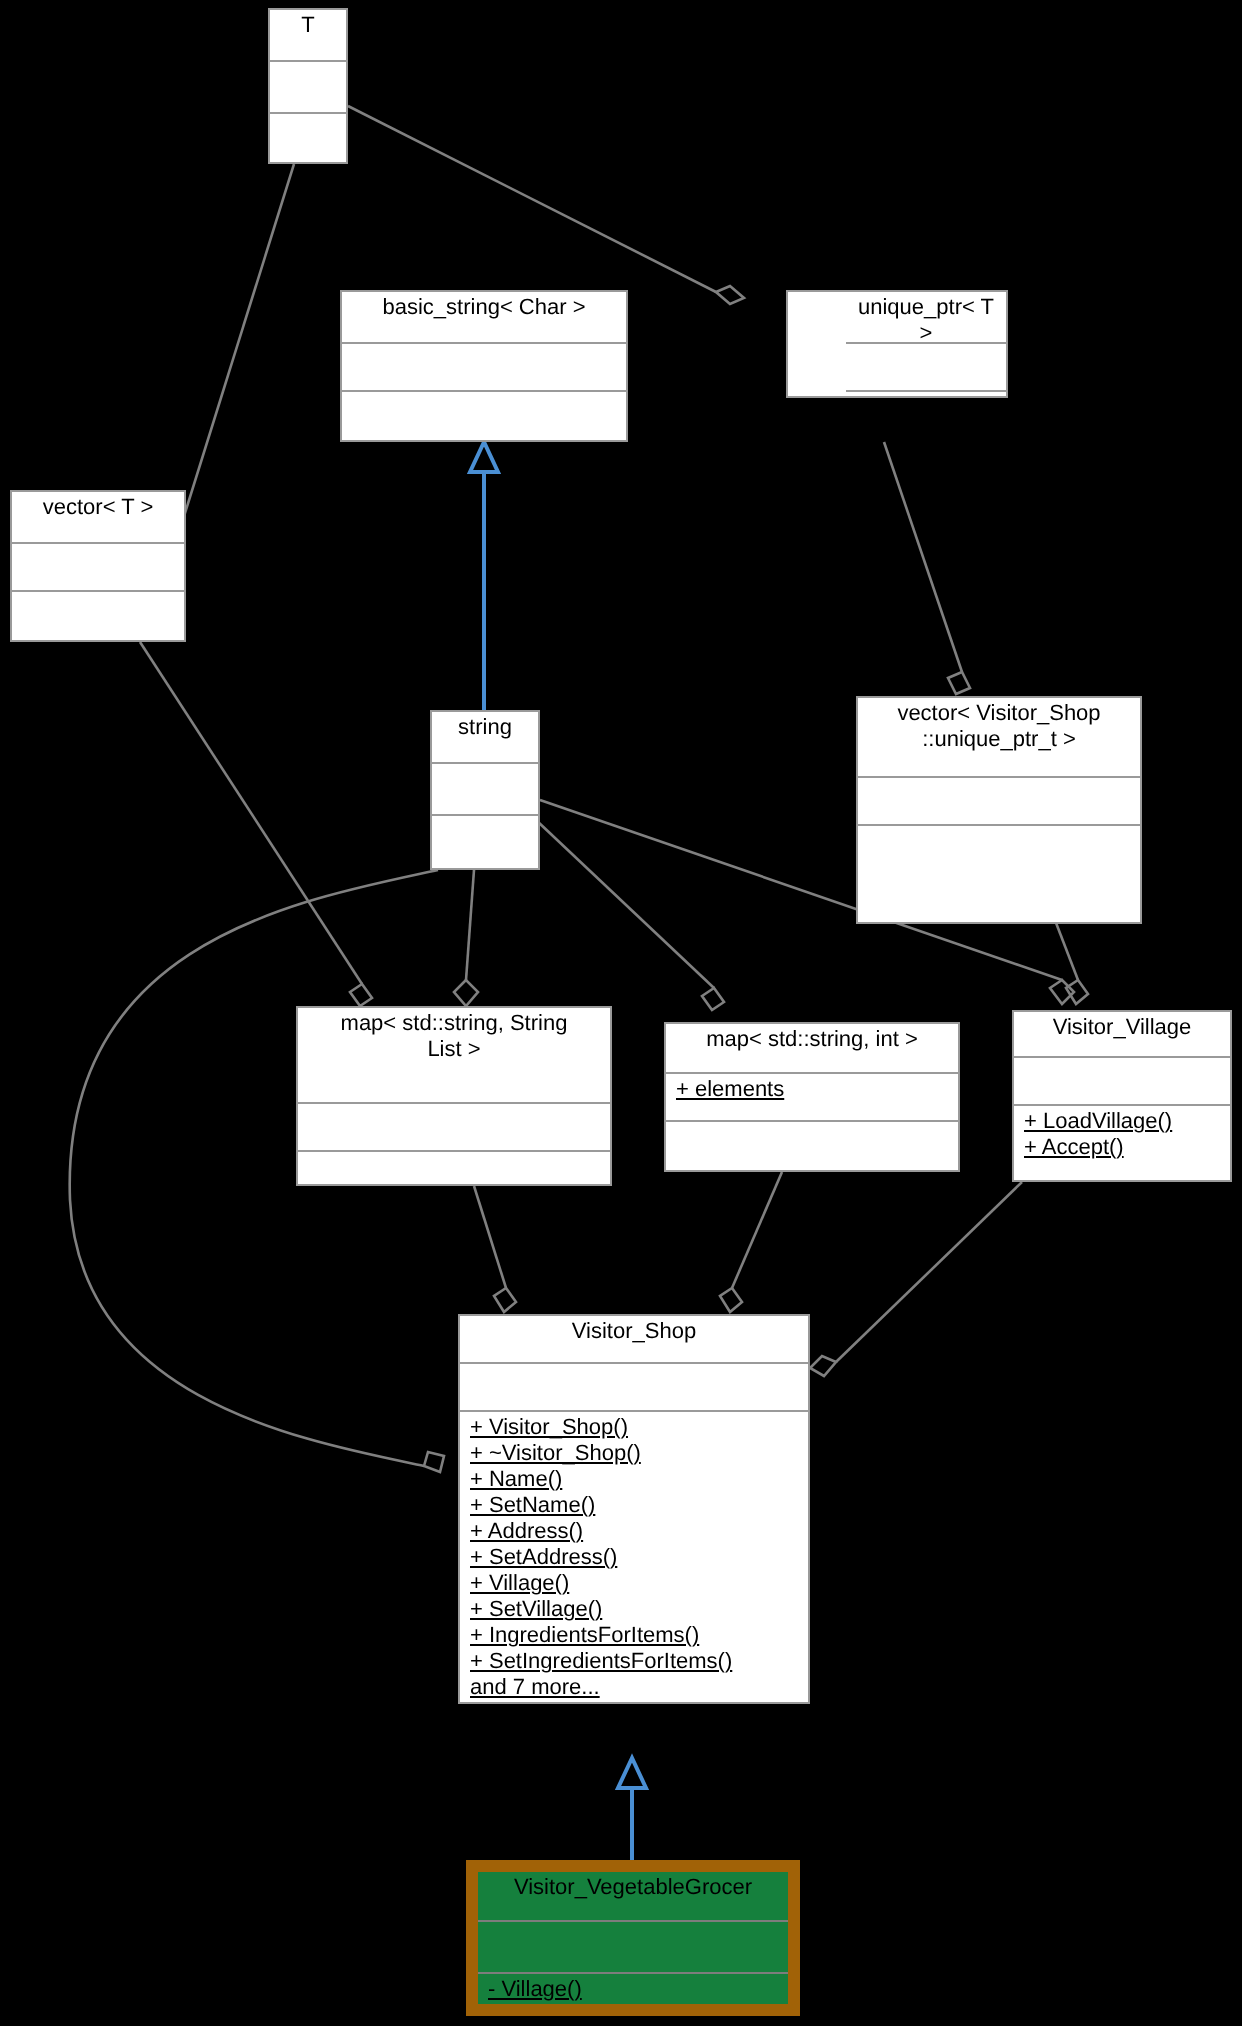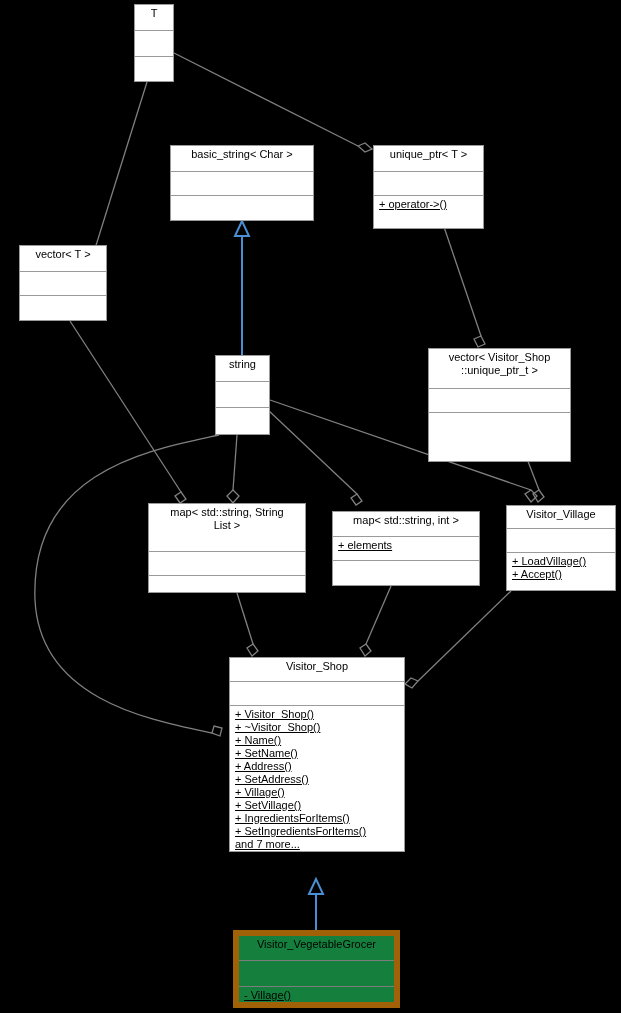--- a/index.html
+++ b/index.html
@@ -150,27 +150,27 @@
     <div class="compartment attrs empty-row" style="height:26px;"></div>
     <div class="compartment ops empty-row" style="height:24px;"></div>
   </div>
 
   <div class="uml-class" style="left:170px; top:145px; width:144px; height:76px;">
     <div class="compartment title" style="height:26px;">basic_string&lt; Char &gt;</div>
     <div class="compartment attrs empty-row" style="height:24px;"></div>
     <div class="compartment ops empty-row" style="height:24px;"></div>
   </div>
 
-  <div class="uml-class" style="left:373px; top:145px; width:111px; height:84px;">
+  <div class="uml-class" style="left:393px; top:145px; width:111px; height:54px;padding-left:29px;">
     <div class="compartment title" style="height:26px;">unique_ptr&lt; T &gt;</div>
     <div class="compartment attrs empty-row" style="height:24px;"></div>
     <div class="compartment ops" style="height:24px;">+ operator-&gt;()</div>
   </div>
 
-  <div class="uml-class" style="left:5px; top:245px; width:88px; height:76px;margin-left:14px;">
+  <div class="uml-class" style="left:5px; top:245px; width:88px; height:76px;">
     <div class="compartment title" style="height:26px;">vector&lt; T &gt;</div>
     <div class="compartment attrs empty-row" style="height:24px;"></div>
     <div class="compartment ops empty-row" style="height:24px;"></div>
   </div>
 
   <div class="uml-class" style="left:215px; top:355px; width:55px; height:80px;">
     <div class="compartment title" style="height:26px;">string</div>
     <div class="compartment attrs empty-row" style="height:26px;"></div>
     <div class="compartment ops empty-row" style="height:26px;"></div>
   </div>

